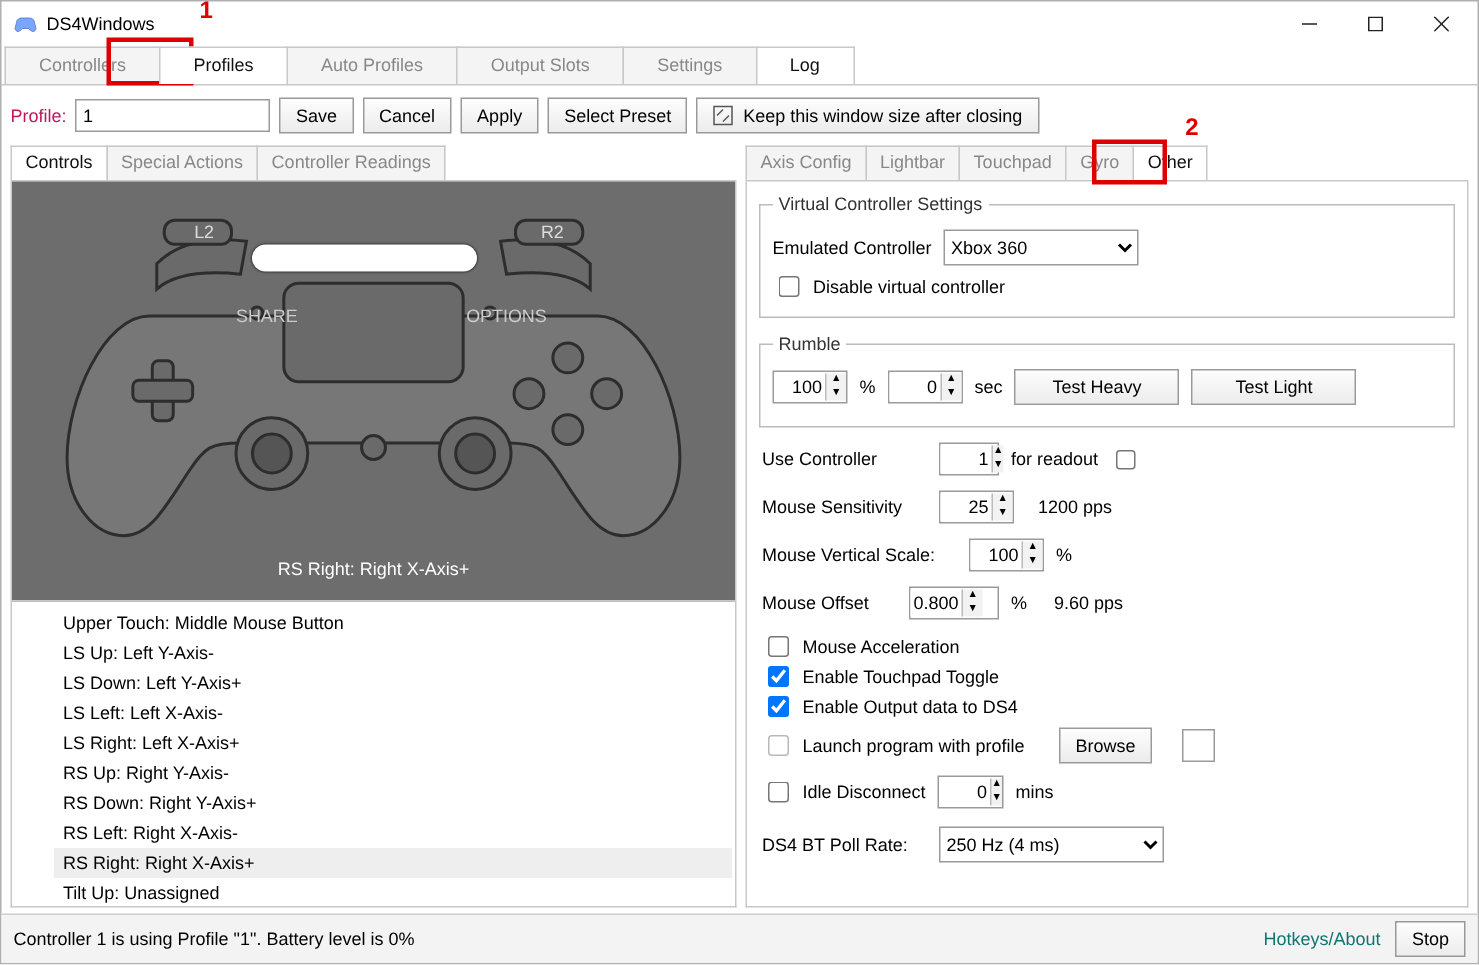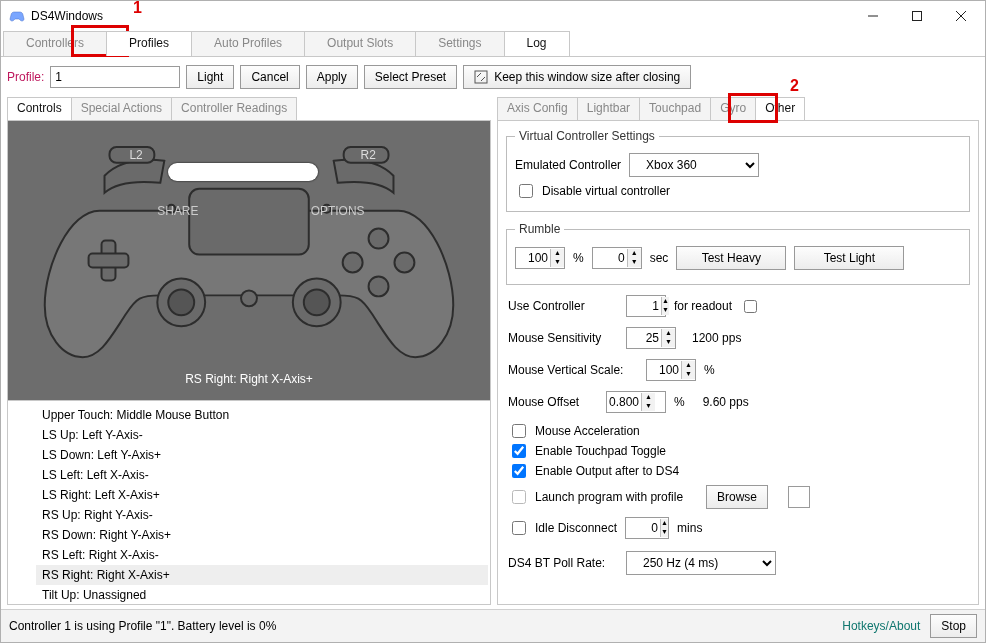--- a/index.html
+++ b/index.html
@@ -37,21 +37,21 @@
   .link { color: #0f766e; cursor: pointer; }
   fieldset.gb { border: 1px solid #bcbcbc; margin: 6px 8px 10px; padding: 6px 8px 10px; }
   fieldset.gb > legend { color: #333; padding: 0 4px; font-size: 12px; }
   .row-inline { display: flex; align-items: center; gap: 8px; margin: 4px 0; }
   .num { width: 50px; height: 22px; border: 1px solid #9a9a9a; display: inline-flex; align-items: center; }
   .num input { width: 34px; border: none; text-align: right; padding-right: 2px; outline: none; height: 18px; }
   .num .spin { display: flex; flex-direction: column; width: 14px; }
   .num .spin span { height: 9px; font-size: 7px; text-align: center; border-left: 1px solid #bcbcbc; cursor: pointer; background: #f2f2f2; }
   .chk { display: flex; align-items: center; gap: 6px; }
   .chk input { width: 14px; height: 14px; }
-  select.sel { height: 24px; border: 1px solid #9a9a9a; background: #fff; padding: 0 12px; }
+  select.sel { height: 24px; border: 1px solid #9a9a9a; background: #fff; padding: 0 0; }
   .settings-body { padding: 2px 0; overflow: auto; flex: 1; }
   .red-box { position: absolute; border: 3px solid #d00; pointer-events: none; }
   .highlight-bar { position:absolute; left:160px; top:42px; width:150px; height:18px; background:#fff; border-radius:9px; box-shadow:0 0 2px #000; }
 </style>
 </head>
 <body>
 
 <div class="window">
   <div class="titlebar" style="position:relative">
     <span class="logo">
@@ -88,21 +88,21 @@
       <div class="tab">Output Slots</div>
       <div class="tab">Settings</div>
       <div class="tab active">Log</div>
     </div>
     <div class="red-box" style="left:70px; top:-6px; width:58px; height:32px"></div>
   </div>
 
   <div class="toolbar-row">
     <label>Profile:</label>
     <input class="txt" style="width: 130px;" value="1">
-    <button class="btn">Light</button>
+    <button class="btn">Save</button>
     <button class="btn">Cancel</button>
     <button class="btn">Apply</button>
     <button class="btn">Select Preset</button>
     <button class="btn">
       <svg width="14" height="14" style="margin-right:6px">
           <rect x="1" y="1" width="12" height="12" fill="none" stroke="#555"></rect>
           <line x1="3" y1="7" x2="7" y2="3" stroke="#555"></line>
           <line x1="7" y1="11" x2="11" y2="7" stroke="#555"></line>
         </svg>
       <span>Keep this window size after closing</span>
@@ -278,21 +278,21 @@
             <label class="chk" style="margin-top:8px">
                 <input type="checkbox" style="">
                 <span>Mouse Acceleration</span>
               </label>
             <label class="chk">
                 <input type="checkbox" checked="" style="">
                 <span>Enable Touchpad Toggle</span>
               </label>
             <label class="chk">
                 <input type="checkbox" checked="" style="">
-                <span>Enable Output after to DS4</span>
+                <span>Enable Output data to DS4</span>
               </label>
 
             <div class="row-inline">
               <label class="chk" style="min-width:190px">
                   <input type="checkbox" style="opacity: 0.5;">
                   <span>Launch program with profile</span>
                 </label>
               <button class="btn">Browse</button>
               <span style="display:inline-block;width:22px;height:22px;border:1px solid #9a9a9a;margin-left:12px"></span>
             </div>

